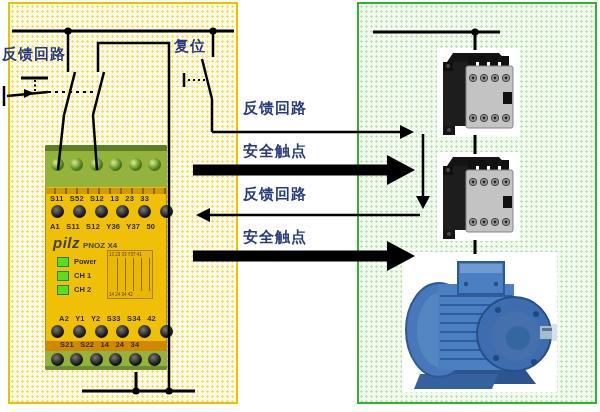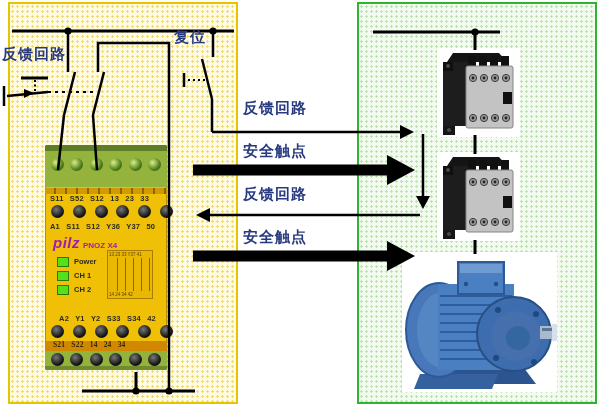--- a/index.html
+++ b/index.html
@@ -19,21 +19,21 @@
   .patch{position:absolute;background:#fff;z-index:2;}
   #contactor1-patch{left:437px;top:48px;width:83px;height:89px;}
   #contactor2-patch{left:437px;top:152px;width:83px;height:89px;}
   #motor-patch{left:402px;top:252px;width:155px;height:140px;}
   
   #wires{position:absolute;left:0;top:0;z-index:3;pointer-events:none;}
   
   .cn-label{position:absolute;z-index:4;color:#273a7f;font-weight:bold;
     font-size:15px;line-height:16px;white-space:nowrap;letter-spacing:1px;}
   #estop-label{left:2px;top:46px;}
-  #reset-label{left:174px;top:29px;}
+  #reset-label{left:174px;top:38px;}
   #feedback1-label{left:243px;top:100px;}
   #safety1-label{left:243px;top:143px;}
   #feedback2-label{left:243px;top:186px;}
   #safety2-label{left:243px;top:229px;}
   
   #relay{position:absolute;left:45px;top:145px;width:122px;height:225px;z-index:2;
     background:#f0c006;border-radius:2px;box-shadow:0 0 0 1px #b88f00 inset;}
   .cap{position:absolute;left:0;width:122px;background:#94b33c;box-sizing:border-box;}
   #relay-top-cap{top:0;height:42px;border-top:6px solid #5d7e26;border-radius:2px 2px 0 0;}
   #relay-bottom-cap{top:206px;height:19px;border-bottom:4px solid #6d8c2e;border-radius:0 0 2px 2px;}
@@ -47,36 +47,36 @@
   #relay-sep{position:absolute;left:0;top:43px;width:122px;height:6px;
     background:repeating-linear-gradient(90deg,#d09a00 0 9px,#8a6400 9px 11px);}
   .term-text{position:absolute;left:0;width:120px;color:#2b2b20;font-weight:bold;
     font-size:7.5px;line-height:8px;white-space:nowrap;letter-spacing:.2px;
     word-spacing:4px;padding-left:5px;box-sizing:border-box;}
   #relay-row1{top:50px;}
   #relay-row2{top:78px;}
   #relay-row3{top:170px;text-align:center;}
   #relay-screws-upper{position:absolute;left:0;top:60px;width:122px;}
   #relay-screws-lower{position:absolute;left:0;top:180px;width:122px;}
-  #relay-brand{position:absolute;left:8px;top:89px;color:#a21caf;white-space:nowrap;}
+  #relay-brand{position:absolute;left:8px;top:89px;color:#404040;white-space:nowrap;}
   #relay-brand .pilz{font-size:15px;font-weight:bold;font-style:italic;letter-spacing:.5px;}
   #relay-brand .model{font-size:8px;font-weight:bold;margin-left:3px;}
   .led-row{position:absolute;left:12px;display:flex;align-items:center;height:9px;}
   .led{width:10px;height:8px;background:#55e019;border:1px solid #2a7a0a;margin-right:5px;}
   .led-label{font-size:7.5px;font-weight:bold;color:#2b2b20;line-height:9px;}
   #led1{top:112px;}#led2{top:126px;}#led3{top:140px;justify-content:space-between;}
   #mini-diagram{position:absolute;left:62px;top:105px;width:46px;height:49px;
     background:#eab703;border:1px solid #a87c00;box-sizing:border-box;overflow:hidden;}
   #mini-diagram .mini-mid{height:33px;margin:0 2px;
     background:repeating-linear-gradient(90deg,rgba(0,0,0,0) 0 7px,#8a6a00 7px 8px);}
   .mini-text{font-size:5px;line-height:7px;color:#5a4300;white-space:nowrap;
     transform:scale(.9);transform-origin:0 0;padding-left:1px;}
   #relay-orange-strip{position:absolute;left:0;top:196px;width:122px;height:12px;
     background:#d08800;}
-  #relay-orange-strip .term-text{position:static;color:#3a2a00;padding-left:8px;top:0;font-family:Liberation Serif, serif;}
+  #relay-orange-strip .term-text{position:static;color:#3a2a00;padding-left:15px;top:0;}
 </style>
 </head>
 <body>
 
 <div id="stage">
 
   <div id="yellow-panel" class="panel"></div>
   <div id="green-panel" class="panel"></div>
 
   <div id="relay">

